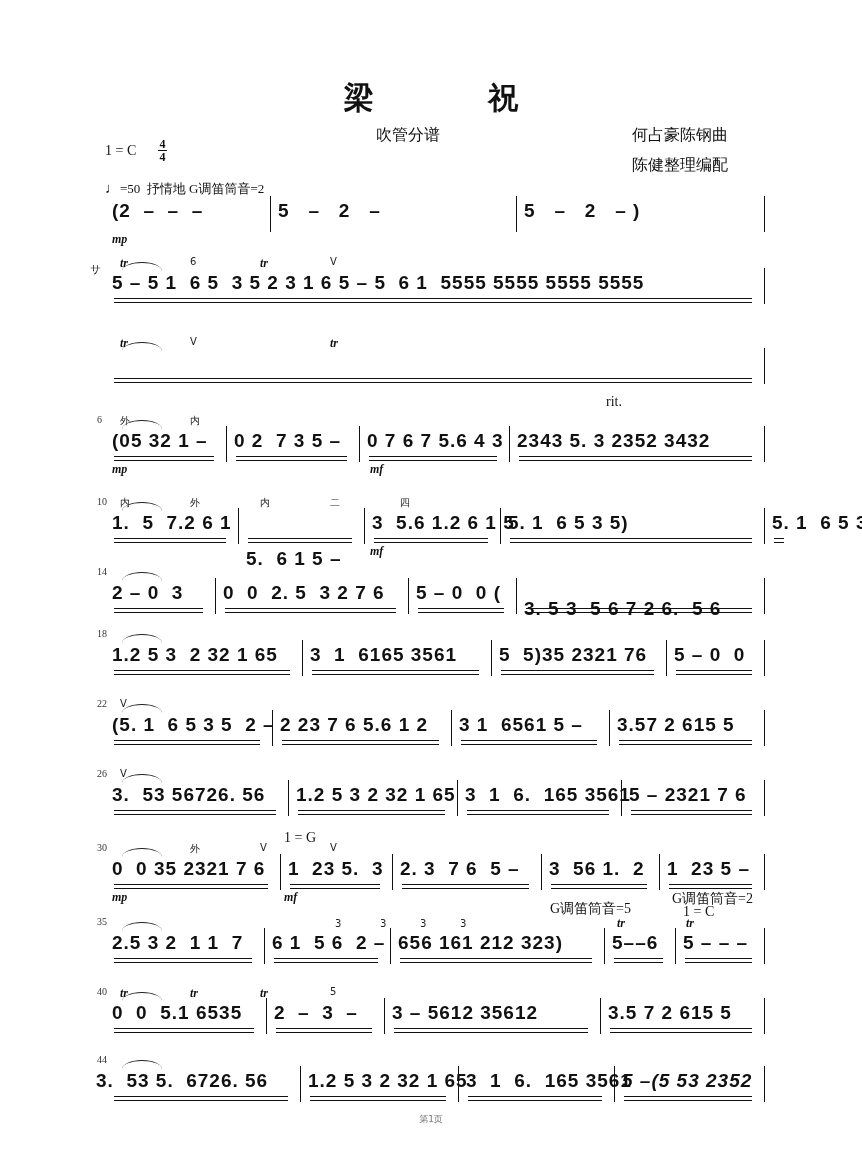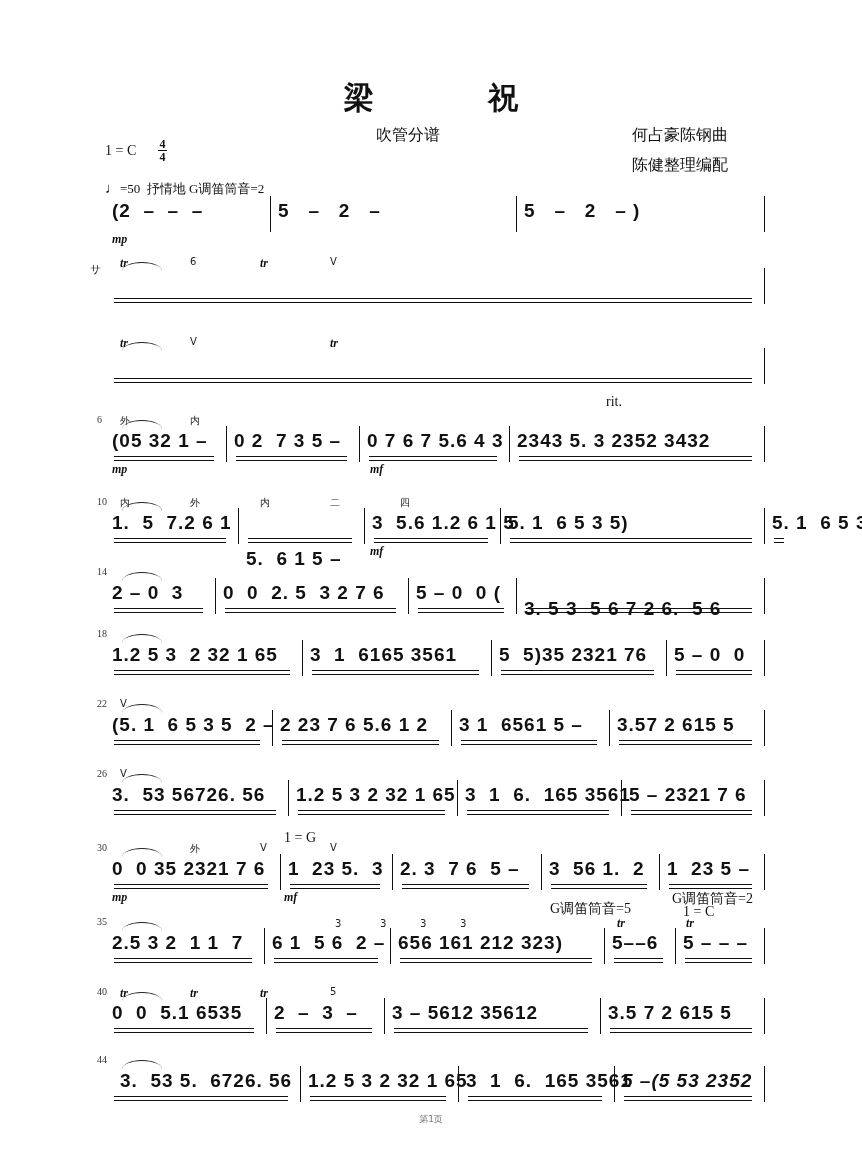--- a/index.html
+++ b/index.html
@@ -48,20 +48,21 @@
     <div class="staff" style="top: 198px;">
       <div class="notes" style="left: 112px; top: 2px;">(2  –  –  –</div>
       <div class="notes" style="left: 278px; top: 2px;">5   –   2   –</div>
       <div class="notes" style="left: 524px; top: 2px;">5   –   2   – )</div>
       <div class="barline" style="left: 270px; top: -2px; height: 36px;"></div>
       <div class="barline" style="left: 516px; top: -2px; height: 36px;"></div>
       <div class="barline" style="left: 764px; top: -2px; height: 36px;"></div>
       <div class="mark" style="left: 112px; top: 34px;">mp</div>
     </div>
     <div class="staff" style="top: 270px;">
+      <div class="notes" style="left: 112px; top: 2px;">5 – 5 1  6 5  3 5 2 3 1 6 5 – 5  6 1  5555 5555 5555 5555</div>
       <div class="uline2" style="left: 114px; width: 638px; top: 28px;"></div>
       <div class="barline" style="left: 764px; top: -2px; height: 36px;"></div>
       <div class="small" style="left: 90px; top: -8px; font-size: 11px;">サ</div>
       <div class="mark" style="left: 120px; top: -14px;">tr</div>
       <div class="small" style="left: 190px; top: -14px;">6</div>
       <div class="mark" style="left: 260px; top: -14px;">tr</div>
       <div class="small" style="left: 330px; top: -14px;">V</div>
       <div class="slur" style="left: 122px; top: -8px; width: 40px;"></div>
     </div>
     <div class="staff" style="top: 350px;">
@@ -251,21 +252,21 @@
       <div class="barline" style="left: 600px; top: -2px; height: 36px;"></div>
       <div class="barline" style="left: 764px; top: -2px; height: 36px;"></div>
       <div class="mark" style="left: 120px; top: -14px;">tr</div>
       <div class="mark" style="left: 190px; top: -14px;">tr</div>
       <div class="mark" style="left: 260px; top: -14px;">tr</div>
       <div class="small" style="left: 330px; top: -14px;">5</div>
       <div class="slur" style="left: 122px; top: -8px; width: 40px;"></div>
     </div>
     <div class="staff" style="top: 1068px;">
       <div class="m-num" style="top: -14px;">44</div>
-      <div class="notes" style="left: 120px; top: 2px;">3.  53 5.  6726. 56</div>
+      <div class="notes" style="left: 96px; top: 2px;">3.  53 5.  6726. 56</div>
       <div class="uline2" style="left: 114px; width: 174px; top: 28px;"></div>
       <div class="notes" style="left: 308px; top: 2px;">1.2 5 3 2 32 1 65</div>
       <div class="uline2" style="left: 310px; width: 136px; top: 28px;"></div>
       <div class="notes" style="left: 466px; top: 2px;">3  1  6.  165 3561</div>
       <div class="uline2" style="left: 468px; width: 134px; top: 28px;"></div>
       <div class="notes" style="left: 622px; top: 2px; font-style: italic;">5 –(5 53 2352</div>
       <div class="uline2" style="left: 624px; width: 128px; top: 28px;"></div>
       <div class="barline" style="left: 300px; top: -2px; height: 36px;"></div>
       <div class="barline" style="left: 458px; top: -2px; height: 36px;"></div>
       <div class="barline" style="left: 614px; top: -2px; height: 36px;"></div>

